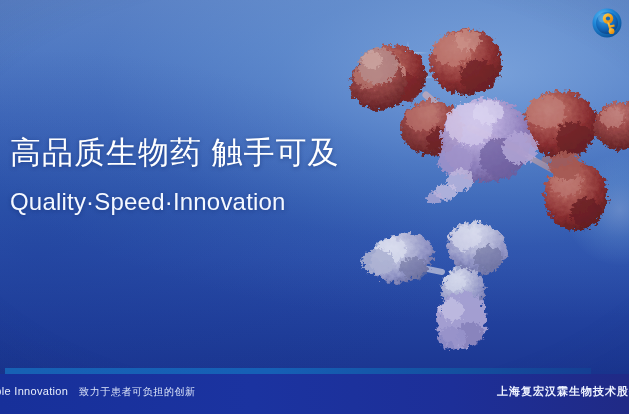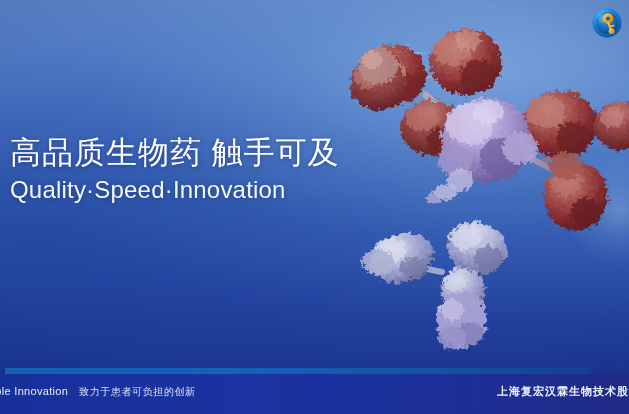--- a/index.html
+++ b/index.html
@@ -107,21 +107,21 @@
   .headline-cn {
     font-size: 31px;
     line-height: 38px;
     color: #ffffff;
     letter-spacing: 1px;
     font-weight: 500;
     white-space: nowrap;
     text-shadow: 0 1px 4px rgba(10,30,90,0.45);
   }
   .headline-en {
-    margin-top: 4px;
+    margin-top: 16px;
     font-size: 24px;
     line-height: 28px;
     color: #f4f8ff;
     letter-spacing: 0.2px;
     font-weight: 400;
     white-space: nowrap;
     text-shadow: 0 1px 4px rgba(10,30,90,0.40);
   }
 
   

